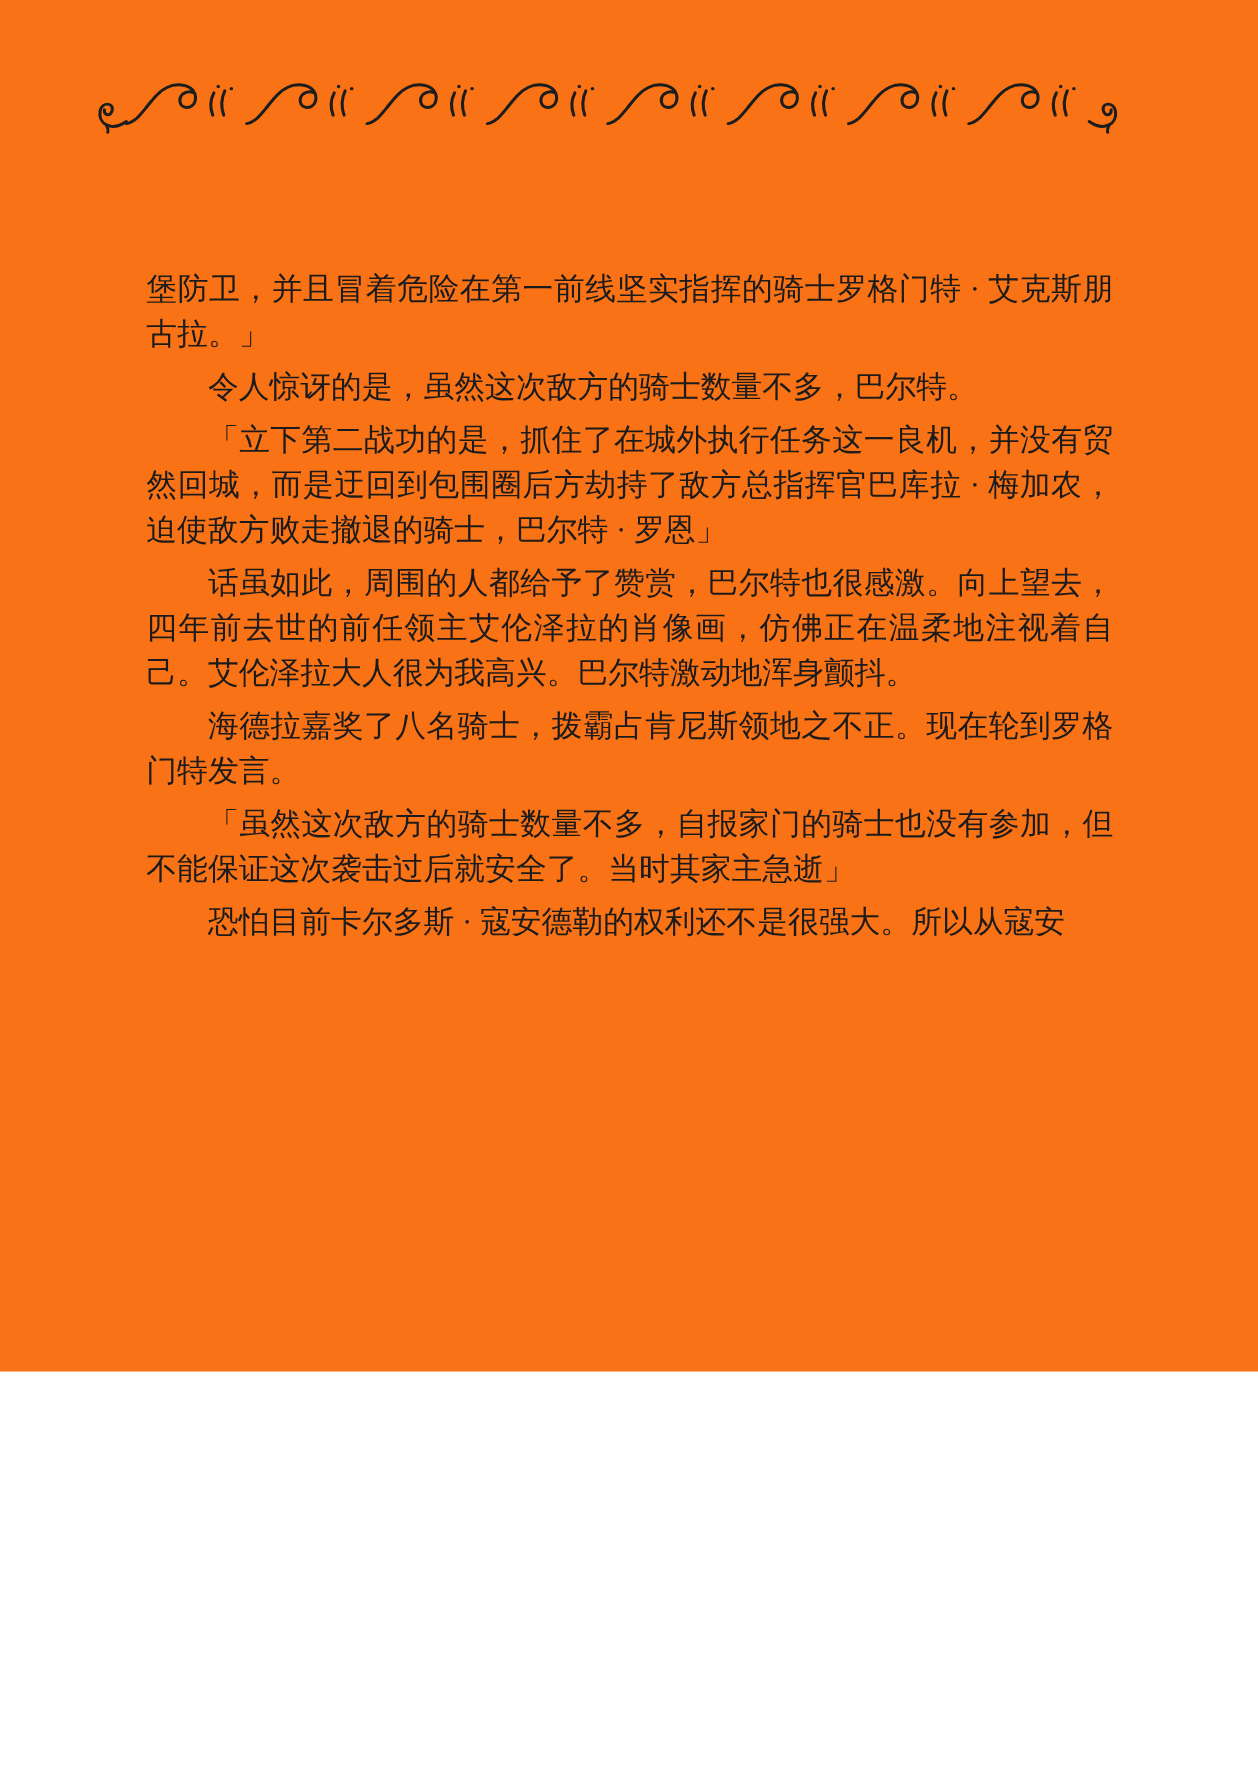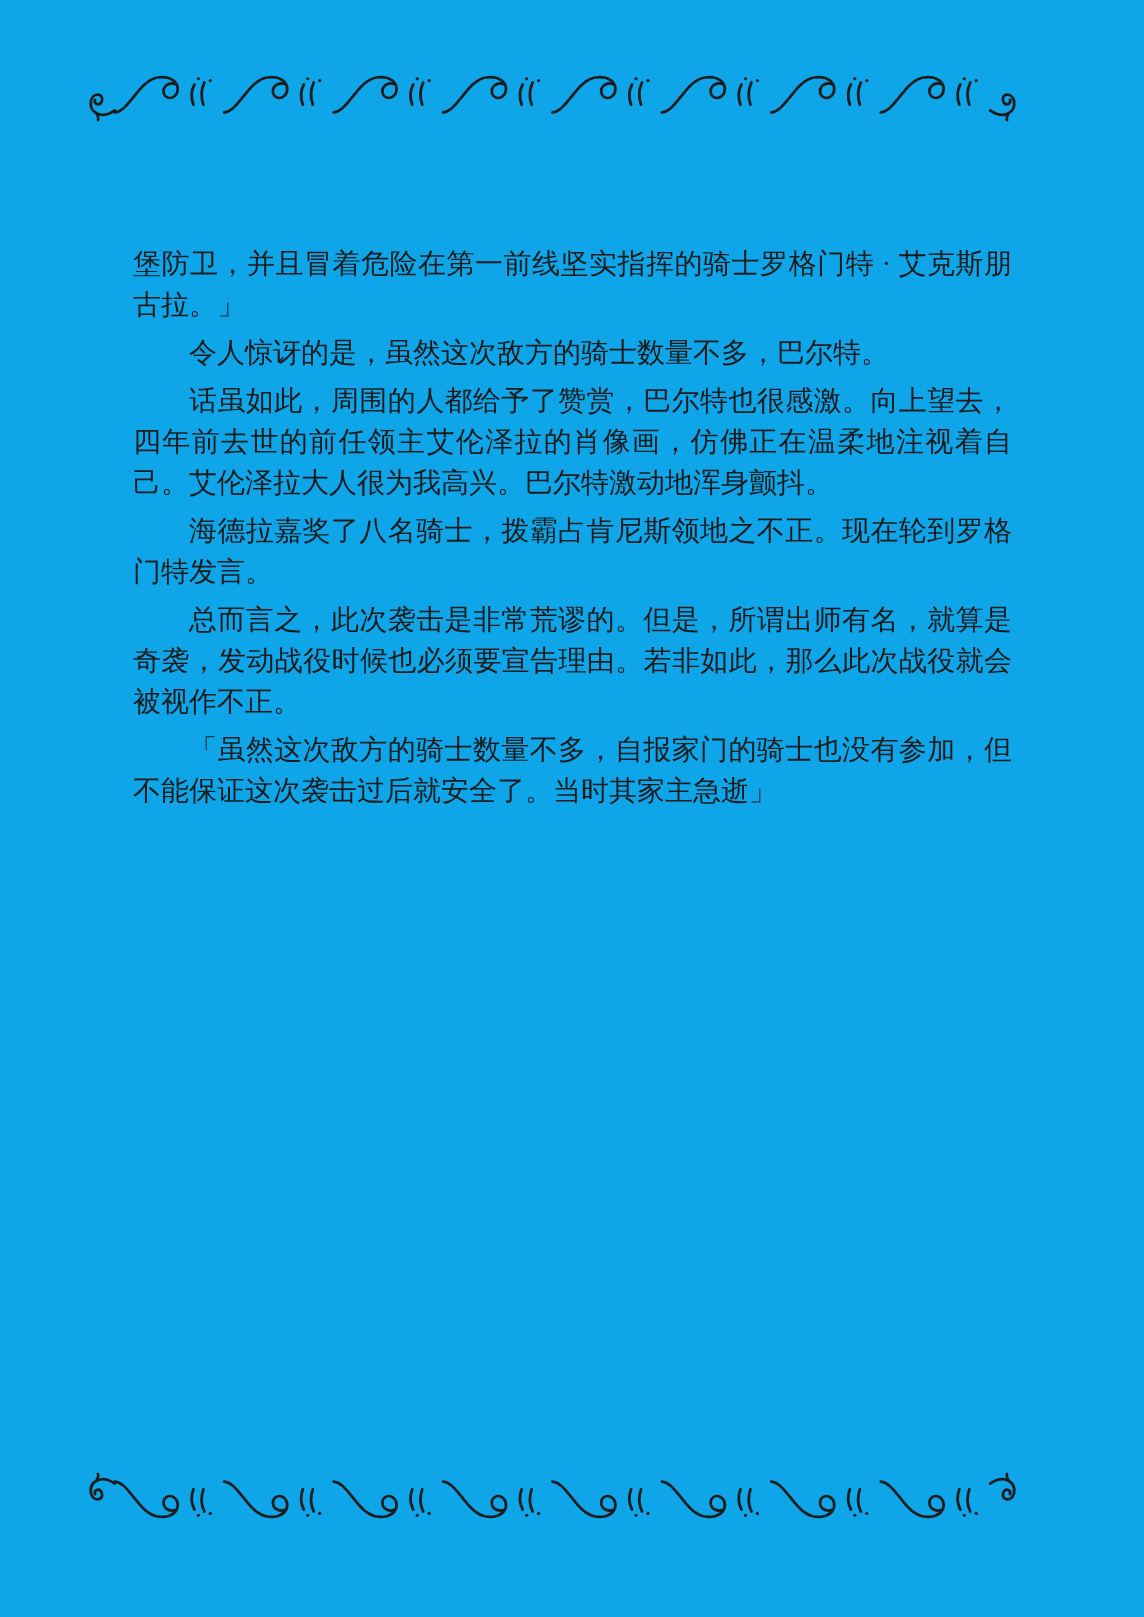--- a/index.html
+++ b/index.html
@@ -3,22 +3,22 @@
 <meta charset="utf-8">
 <style>
   html, body {
     margin: 0;
     padding: 0;
     background: #ffffff;
   }
   .page {
     position: relative;
     width: 1144px;
-    height: 1617px;
-    background: #0ea5e9;
+    height: 1247px;
+    background: #f97316;
     overflow: hidden;
     font-family: "Liberation Serif", "DejaVu Serif", serif;
   }
   .flourish {
     position: absolute;
     left: 85px;
     width: 935px;
     height: 52px;
   }
   .flourish.top { top: 70px; }
@@ -68,24 +68,25 @@
       <use href="#crest" x="690"></use>
       <use href="#crest" x="800"></use>
       <path d="M910,42 C924,52 936,44 934,32 C932,23 921,24 923,32 C925,38 931,36 930,31"></path>
       <path d="M928,46 q-2,5 -1,6"></path>
     </g>
   </svg>
 
   <div class="text-block">
     <p>堡防卫，并且冒着危险在第一前线坚实指挥的骑士罗格门特 · 艾克斯朋古拉。」</p>
     <p class="indent">令人惊讶的是，虽然这次敌方的骑士数量不多，巴尔特。</p>
+    <p class="indent">「立下第二战功的是，抓住了在城外执行任务这一良机，并没有贸然回城，而是迂回到包围圈后方劫持了敌方总指挥官巴库拉 · 梅加农，迫使敌方败走撤退的骑士，巴尔特 · 罗恩」</p>
     <p class="indent">话虽如此，周围的人都给予了赞赏，巴尔特也很感激。向上望去，四年前去世的前任领主艾伦泽拉的肖像画，仿佛正在温柔地注视着自己。艾伦泽拉大人很为我高兴。巴尔特激动地浑身颤抖。</p>
     <p class="indent">海德拉嘉奖了八名骑士，拨霸占肯尼斯领地之不正。现在轮到罗格门特发言。</p>
-    <p class="indent">总而言之，此次袭击是非常荒谬的。但是，所谓出师有名，就算是奇袭，发动战役时候也必须要宣告理由。若非如此，那么此次战役就会被视作不正。</p>
     <p class="indent">「虽然这次敌方的骑士数量不多，自报家门的骑士也没有参加，但不能保证这次袭击过后就安全了。当时其家主急逝」</p>
+    <p class="indent">恐怕目前卡尔多斯 · 寇安德勒的权利还不是很强大。所以从寇安</p>
   </div>
 
   <svg class="flourish bottom" viewBox="0 0 940 54" preserveAspectRatio="none" aria-hidden="true">
     <g stroke="#1d1d1d" fill="none" stroke-width="2.8" stroke-linecap="round">
       <path d="M30,42 C16,52 4,44 6,32 C8,23 19,24 17,32 C15,38 9,36 10,31"></path>
       <path d="M12,46 q2,5 1,6"></path>
       <use href="#crest" x="30"></use>
       <use href="#crest" x="140"></use>
       <use href="#crest" x="250"></use>
       <use href="#crest" x="360"></use>

